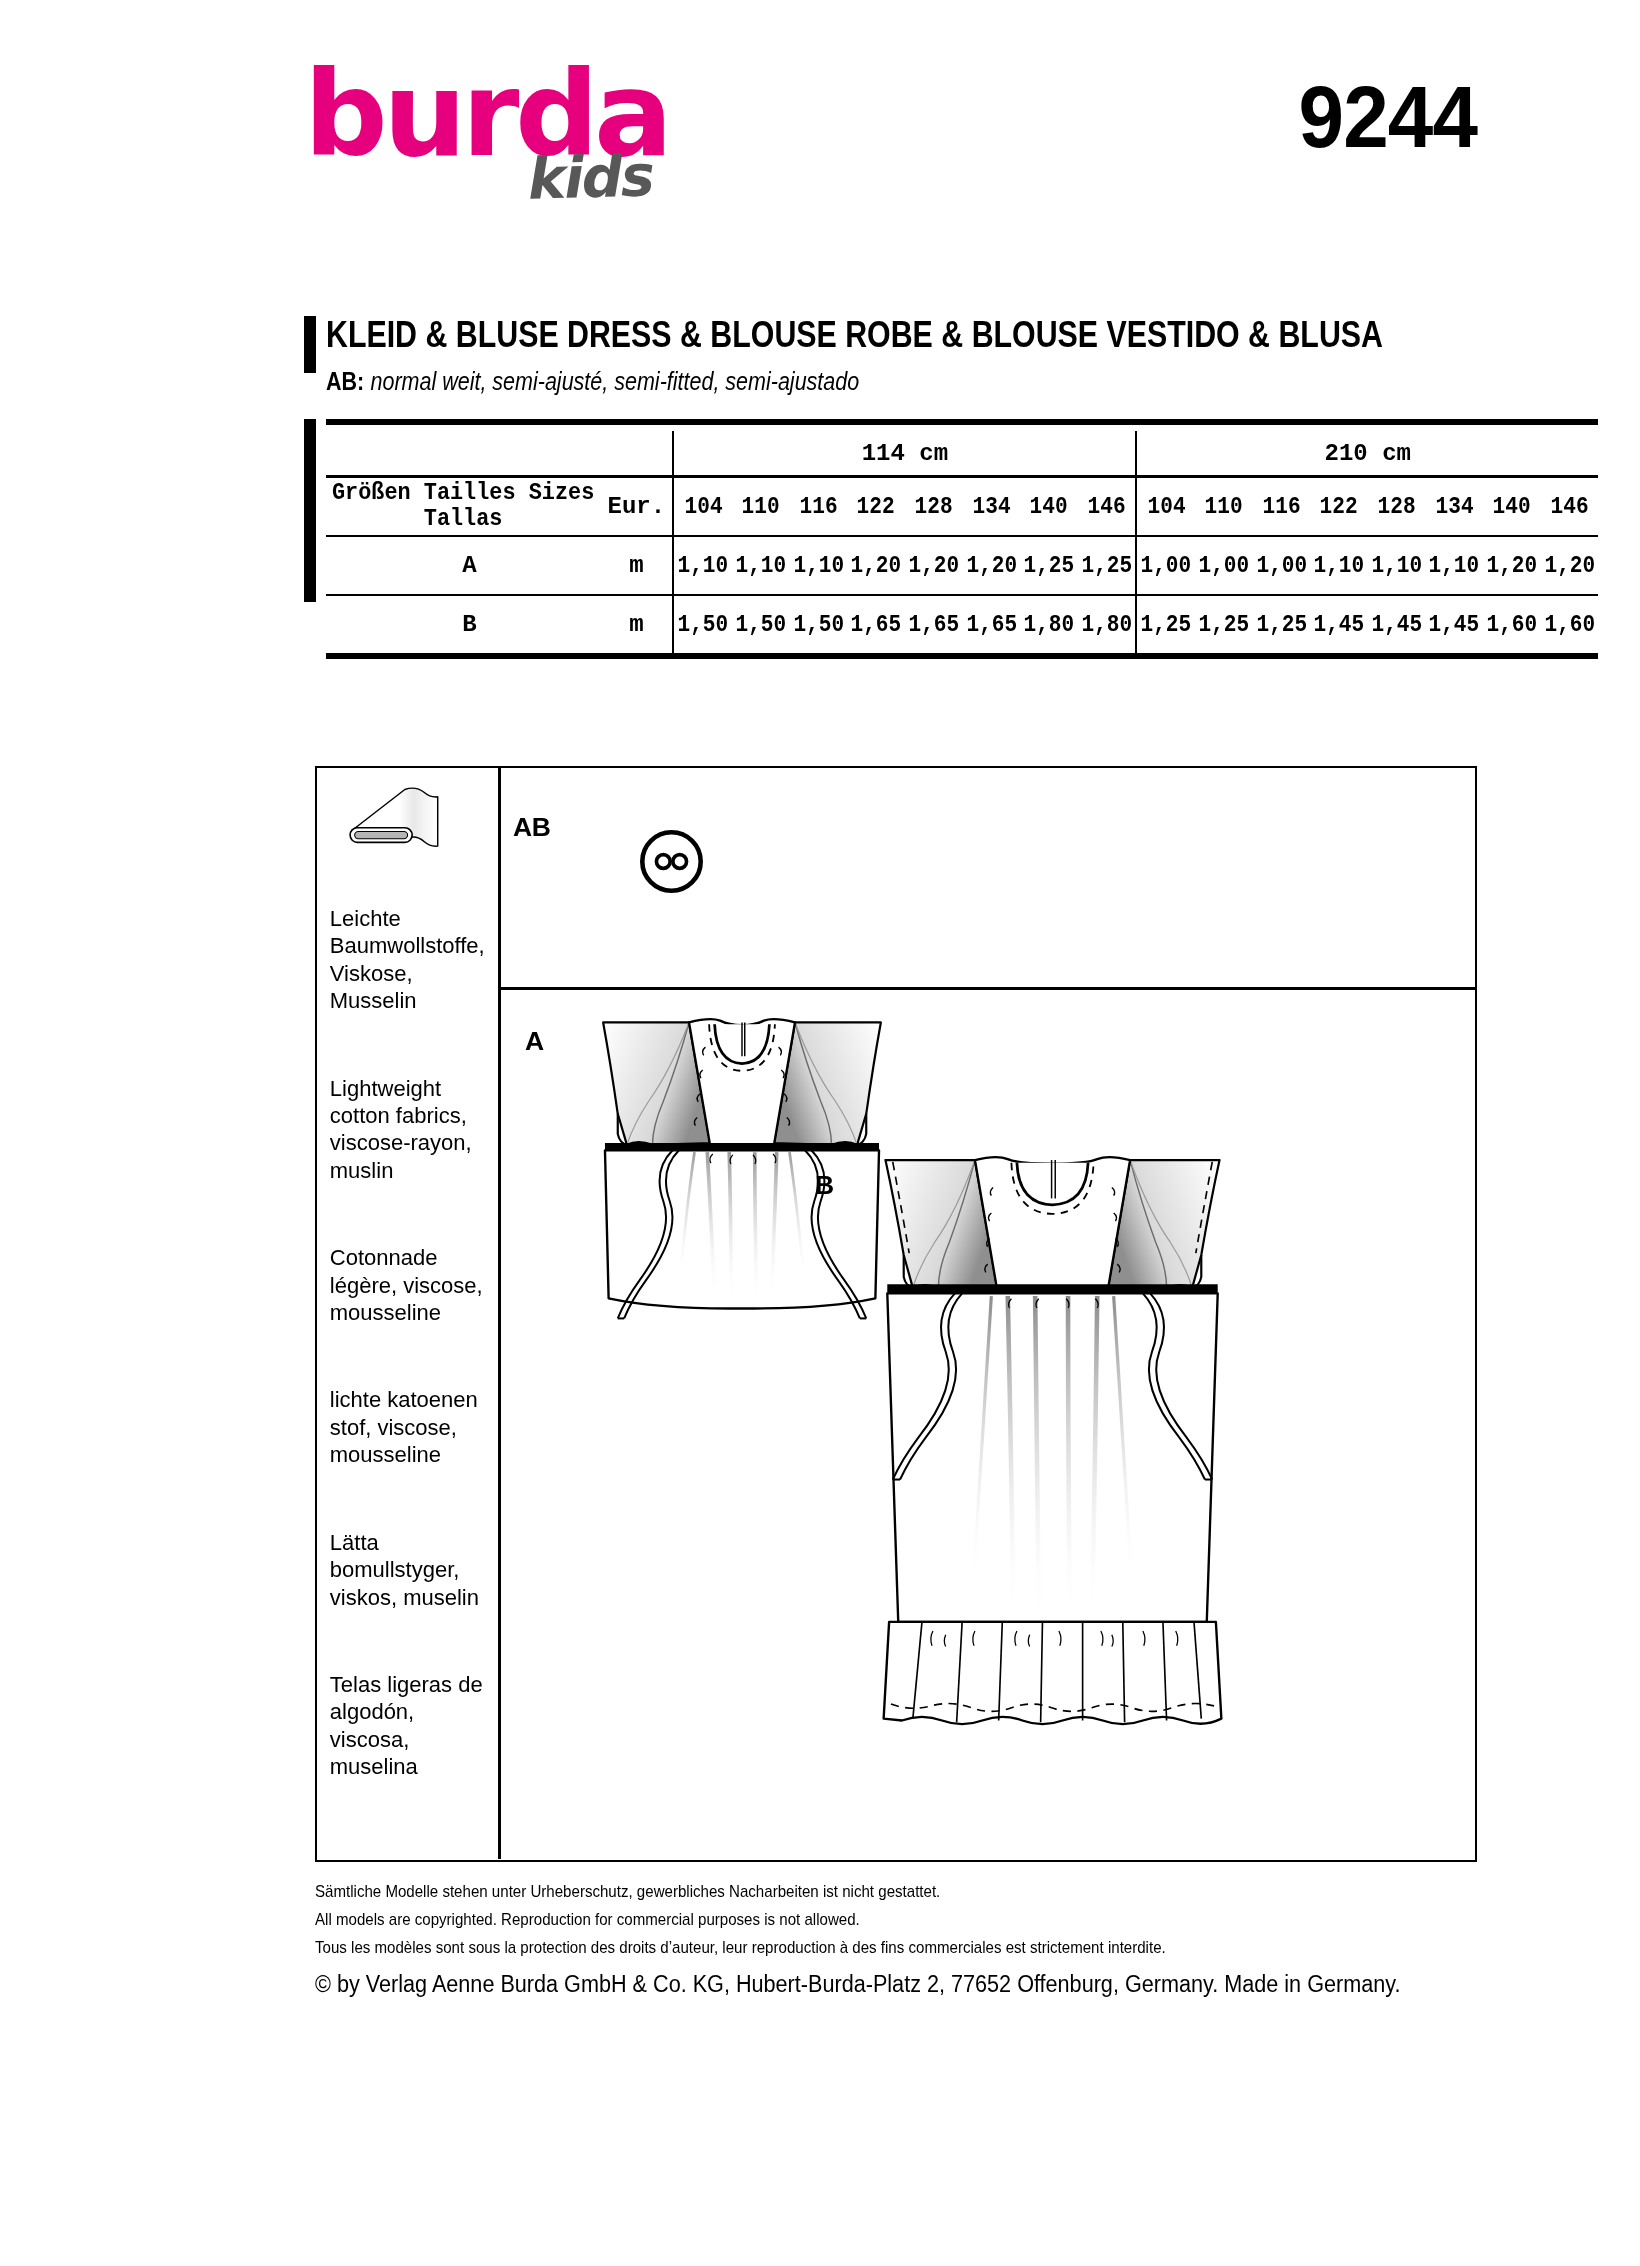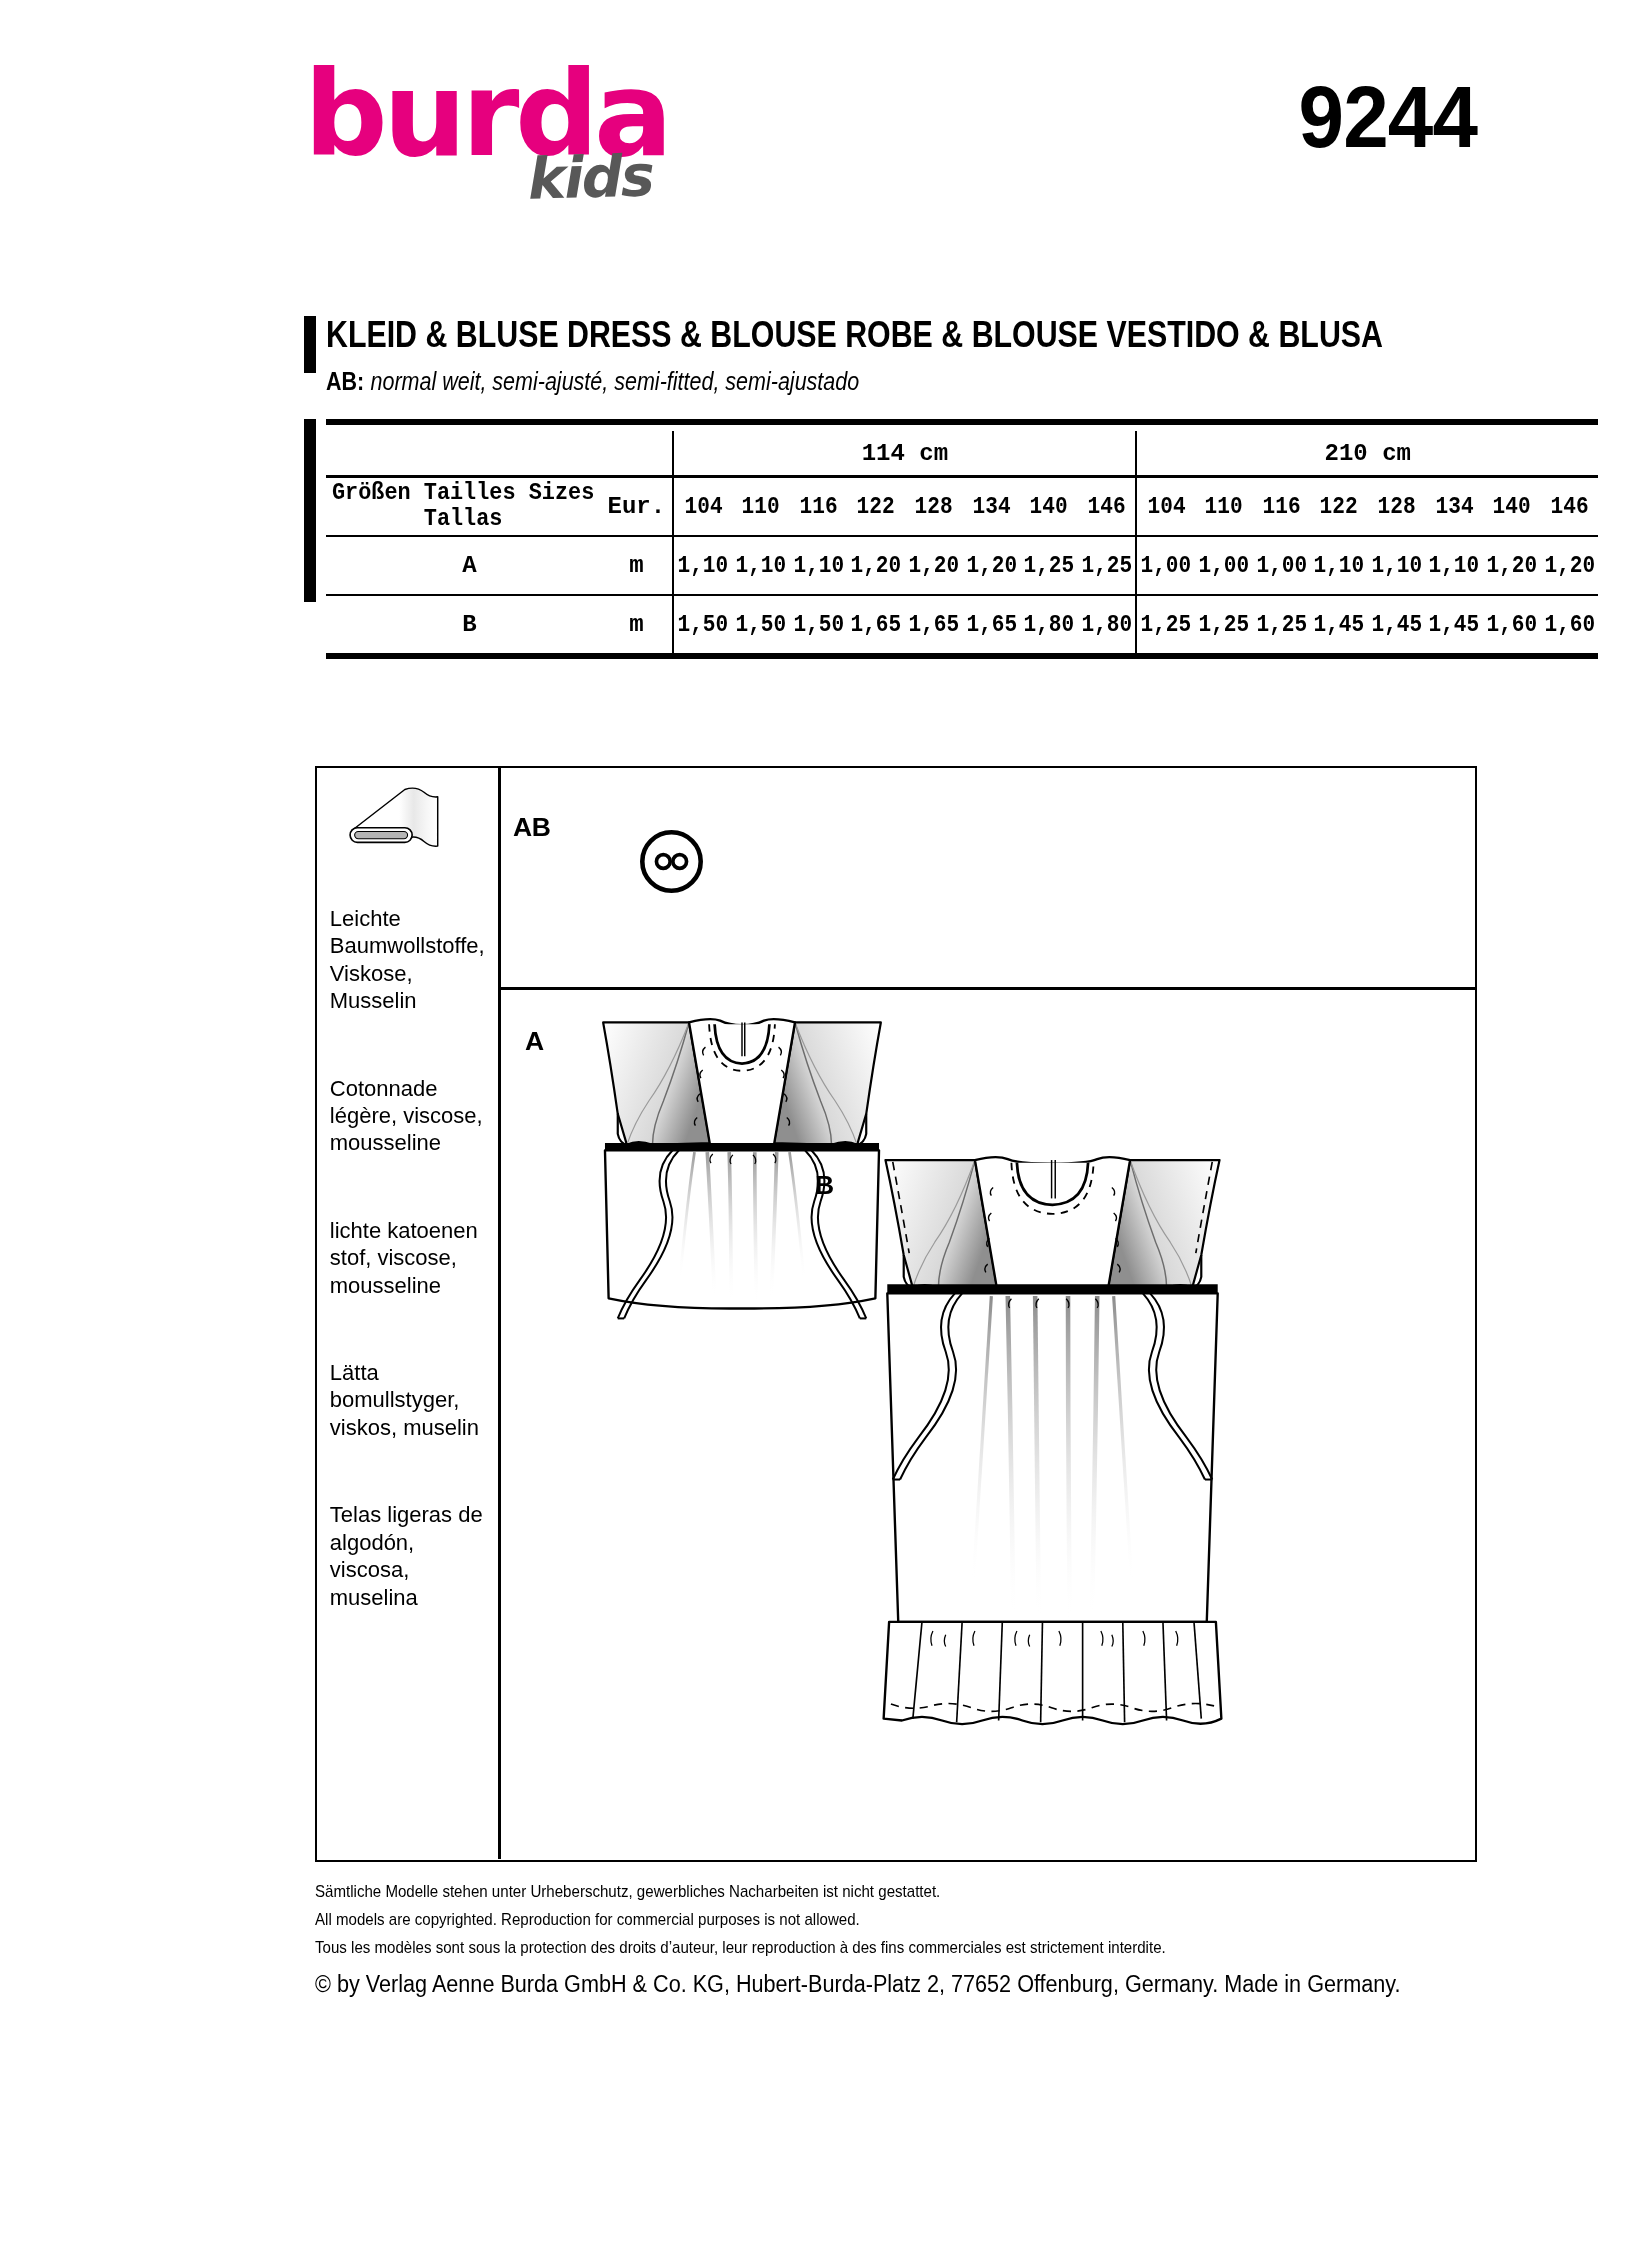--- a/index.html
+++ b/index.html
@@ -439,20 +439,21 @@
         </defs>
         <path d="M24 54 L82 9 Q94 5 103 12 Q110 18 118 17 L118 71 Q110 72 103 66 Q95 59 86 62 L86 56 Z" fill="url(#boltg)" stroke="#000" stroke-width="1.6" stroke-linejoin="round"></path>
         <path d="M24 54 L86 56 L86 62 Q78 66 68 65 L24 62 Z" fill="#fff" stroke="#000" stroke-width="1.6"></path>
         <rect x="22" y="51" width="68" height="16" rx="8" fill="#ffffff" stroke="#000" stroke-width="1.8"></rect>
         <rect x="27" y="55" width="58" height="8" rx="4" fill="#b5b5b5" stroke="#000" stroke-width="1.2"></rect>
       </svg>
     </div>
 
     <div class="fabric-list">
       <div class="fabric-item">Leichte Baumwollstoffe, Viskose, Musselin</div>
+      <div class="fabric-item">Lightweight cotton fabrics, viscose-rayon, muslin</div>
       <div class="fabric-item">Cotonnade légère, viscose, mousseline</div>
       <div class="fabric-item">lichte katoenen stof, viscose, mousseline</div>
       <div class="fabric-item">Lätta bomullstyger, viskos, muselin</div>
       <div class="fabric-item">Telas ligeras de algodón, viscosa, muselina</div>
     </div>
 
     <div class="ab-label">AB</div>
     <div class="button-icon">
       <svg viewBox="0 0 80 80" width="73" height="73">
         <circle cx="40" cy="40" r="32" fill="#fff" stroke="#000" stroke-width="5"></circle>

